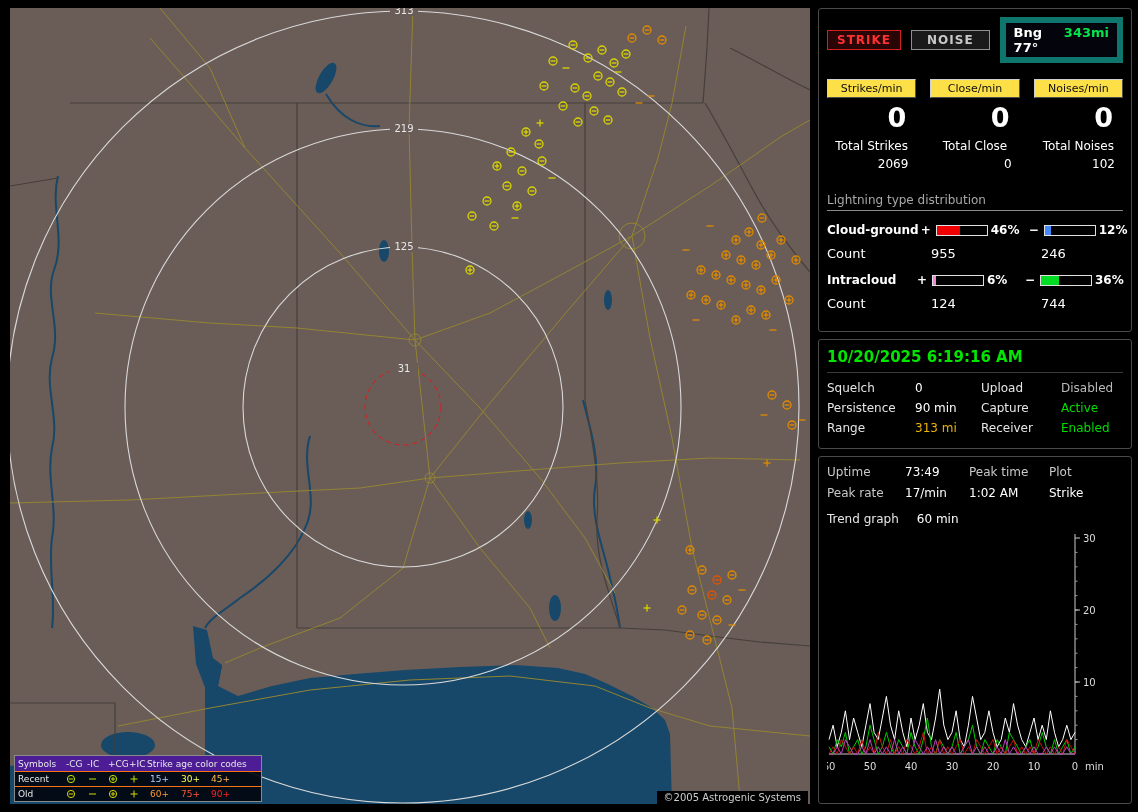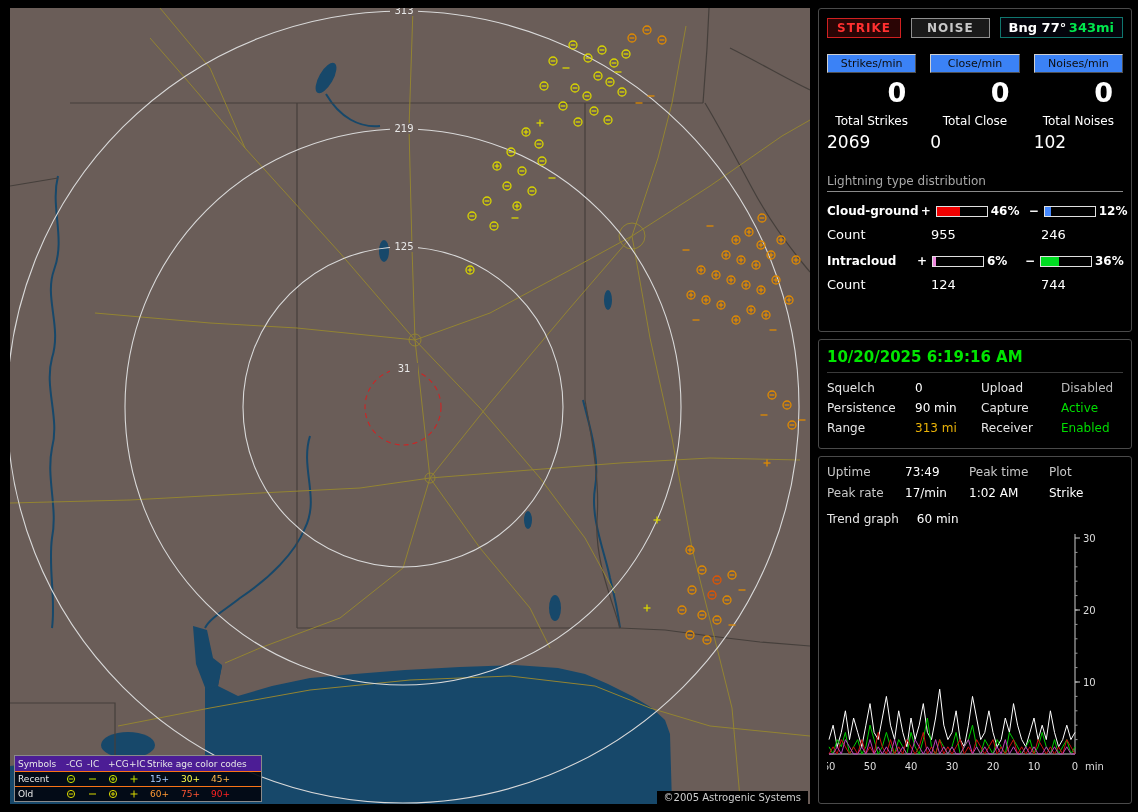--- a/index.html
+++ b/index.html
@@ -24,27 +24,27 @@
   
   .sidebar{position:absolute;left:818px;top:8px;width:314px;height:796px;display:flex;flex-direction:column;gap:7px;color:#fff;}
   .panel{border:1px solid #4a4a4a;border-radius:3px;background:#000;padding:8px;box-sizing:border-box;}
   .panel-top{height:324px;}
   .panel-mid{height:110px;}
   .panel-bot{flex:1;}
 
   .btn-row{display:flex;align-items:center;gap:10px;margin-bottom:16px;}
   .strike-btn{background:#2a0505;border:1px solid #d02020;color:#ff3030;font-weight:bold;font-size:12px;letter-spacing:1px;padding:2px 9px;font-family:inherit;cursor:pointer;}
   .noise-btn{background:#1a1a1a;border:1px solid #909090;color:#c8c8c8;font-weight:bold;font-size:12px;letter-spacing:1px;padding:2px 15px;font-family:inherit;cursor:pointer;}
-  .bng-box{margin-left:auto;background:#04040c;border:1px solid #0f766e;padding:2px 8px;width:128px;display:flex;justify-content:space-between;font-weight:bold;font-size:13px;}
+  .bng-box{margin-left:auto;background:#04040c;border:6px solid #0f766e;padding:2px 8px;width:128px;display:flex;justify-content:space-between;font-weight:bold;font-size:13px;}
 
   .rates-row{display:grid;grid-template-columns:1fr 1fr 1fr;column-gap:14px;}
-  .rate-box{background:#3b82f6;border:1px solid;border-color:#d0d0d0 #4f4f4f #4f4f4f #d0d0d0;color:#0d0d0d;font-size:11px;text-align:center;padding:2px 0;}
+  .rate-box{background:#fde047;border:1px solid;border-color:#d0d0d0 #4f4f4f #4f4f4f #d0d0d0;color:#0d0d0d;font-size:11px;text-align:center;padding:2px 0;}
   .rate-big{font-size:27px;font-weight:bold;text-align:right;padding-right:10px;margin-top:4px;height:34px;}
   .total-label{font-size:12px;text-align:center;margin-top:3px;white-space:nowrap;}
-  .total-value{font-size:17px;text-align:left;padding-right:8px;margin-top:4px;}
+  .total-value{font-size:12px;text-align:right;padding-right:8px;margin-top:4px;}
 
   .dist-title{color:#a8a8a8;font-size:12px;margin-top:22px;border-bottom:1px solid #8a8a8a;padding-bottom:3px;}
   .dist-row{display:flex;align-items:center;margin-top:12px;font-size:12px;}
   .dist-label{flex:0 0 88px;font-weight:bold;white-space:nowrap;}
   .dist-sign{flex:0 0 14px;font-weight:bold;text-align:center;}
   .bar{flex:0 0 50px;height:9px;border:1px solid #e0e0e0;background:#000;margin:0 3px;}
   .bar-fill{height:100%;width:0;}
   .dist-pct{flex:0 0 36px;font-weight:bold;}
   .count-row{display:flex;font-size:13px;margin-top:9px;}
   .count-label{flex:0 0 104px;}

